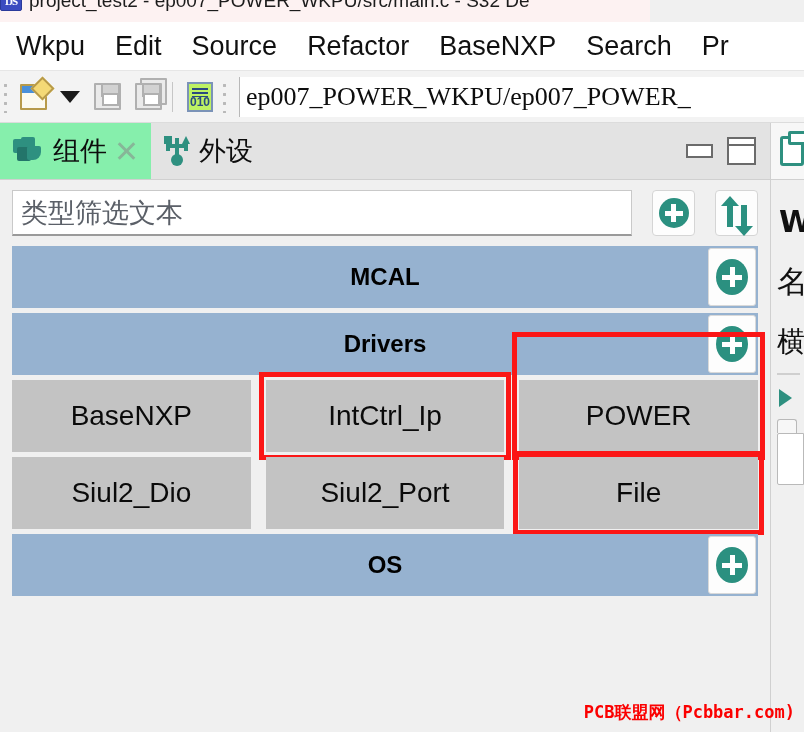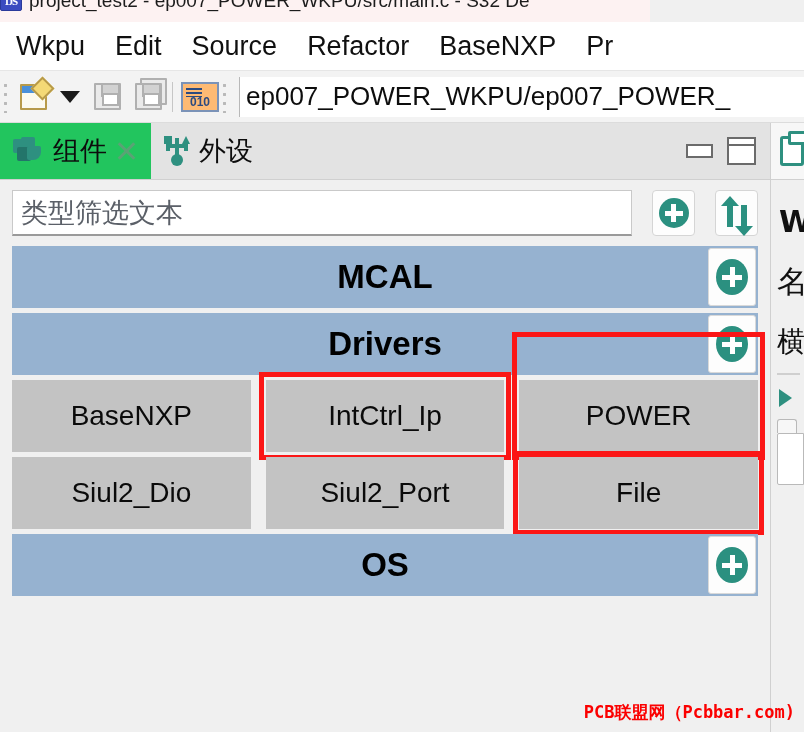--- a/index.html
+++ b/index.html
@@ -98,56 +98,56 @@
     border-left: 2px solid #b0b0b0; border-right: 2px solid #b0b0b0;
     border-bottom: 2px solid #b0b0b0;
   }
   .ico-save::after, .ico-saveall::after {
     content: ''; position: absolute; left: 6px; bottom: 2px;
     width: 13px; height: 9px; background: #fff; border: 2px solid #b0b0b0;
   }
   .ico-saveall { margin-left: 6px; box-shadow: 5px -5px 0 -2px #eaeaea, 5px -5px 0 0 #b0b0b0; }
   .tb-sep { width: 1px; height: 30px; background: #c6c6c6; margin: 0 8px; }
   .ico-bin {
-    width: 38px; height: 30px; background: #fdba74;
+    width: 26px; height: 30px; background: #bef264;
     border: 2px solid #7b93b8; position: relative;
     display: flex; align-items: flex-end; justify-content: center;
   }
   .ico-bin .bits {
     font-size: 12px; font-weight: bold; color: #2b4a80;
     font-family: "Liberation Sans", sans-serif; line-height: 1; padding-bottom: 2px;
   }
   .ico-bin .lines {
     position: absolute; left: 3px; top: 4px; width: 16px; height: 9px;
     background:
       linear-gradient(#2b4a80 0 2px, transparent 2px 100%) 0 0/100% 4px repeat-y;
   }
   .addressbar {
     flex: 1; height: 40px; margin-left: 6px;
     background: #fff; border-left: 1px solid #b8b8b8;
     display: flex; align-items: center; padding-left: 6px;
     overflow: hidden; white-space: nowrap;
   }
   .addressbar span {
     font-size: 26px; color: #0d0d0d;
-    font-family: Liberation Sans, sans-serif;
+    font-family: Liberation Serif, serif;
   }
 
   
   .viewtabs {
     position: absolute; left: 0; top: 123px; width: 770px; height: 57px;
     background: #e3e3e3;
     display: flex; align-items: stretch;
     border-bottom: 1px solid #d0d0d0;
   }
   .vtab {
     display: flex; align-items: center; gap: 9px;
     padding: 0 13px; white-space: nowrap;
   }
-  .vtab.active { background: #22c55e; }
+  .vtab.active { background: #86efac; }
   .vtab-label {
     font-size: 27px; color: #0d0d0d;
     font-family: "DejaVu Sans", "Liberation Sans", sans-serif;
   }
   .ico-components {
     width: 31px; height: 28px; position: relative;
   }
   .ico-components i {
     position: absolute; width: 14px; height: 14px;
     background: #2e9080; border-radius: 2px; display: block;
@@ -250,21 +250,21 @@
   }
 
   
   .tree { padding: 2px 12px 0 12px; }
   .cat-row {
     position: relative; height: 62px; margin-bottom: 5px;
     background: #96b2d0;
     display: flex; align-items: center; justify-content: center;
   }
   .cat-label {
-    font-size: 33px; font-weight: bold; color: #000;
+    font-size: 24px; font-weight: bold; color: #000;
     font-family: "Liberation Sans", sans-serif;
   }
   .cat-add {
     position: absolute; right: 2px; top: 2px; bottom: 2px; width: 48px;
     background: #fdfdfd; border: 1px solid #d9d9d9; border-radius: 3px;
     display: flex; align-items: center; justify-content: center;
   }
   .cat-add .plus-circle { width: 32px; height: 36px; border-radius: 50%; }
   .cat-add .plus-circle::before { left: 6px; top: 15.5px; width: 20px; height: 5px; }
   .cat-add .plus-circle::after  { left: 13.5px; top: 8px; width: 5px; height: 20px; }
@@ -347,20 +347,21 @@
       <div class="title-text">project_test2 - ep007_POWER_WKPU/src/main.c - S32 De</div>
     </div>
   </div>
 
   <div class="menubar">
     <div class="menu-item">Wkpu</div>
     <div class="menu-item">Edit</div>
     <div class="menu-item">Source</div>
     <div class="menu-item">Refactor</div>
     <div class="menu-item">BaseNXP</div>
+    <div class="menu-item">Search</div>
     <div class="menu-item">Pr</div>
   </div>
 
   <div class="toolbar">
     <div class="grip"></div>
     <div class="tb-btn">
       <div class="ico-new"></div>
     </div>
     <div class="tb-caret"></div>
     <div class="tb-btn">

